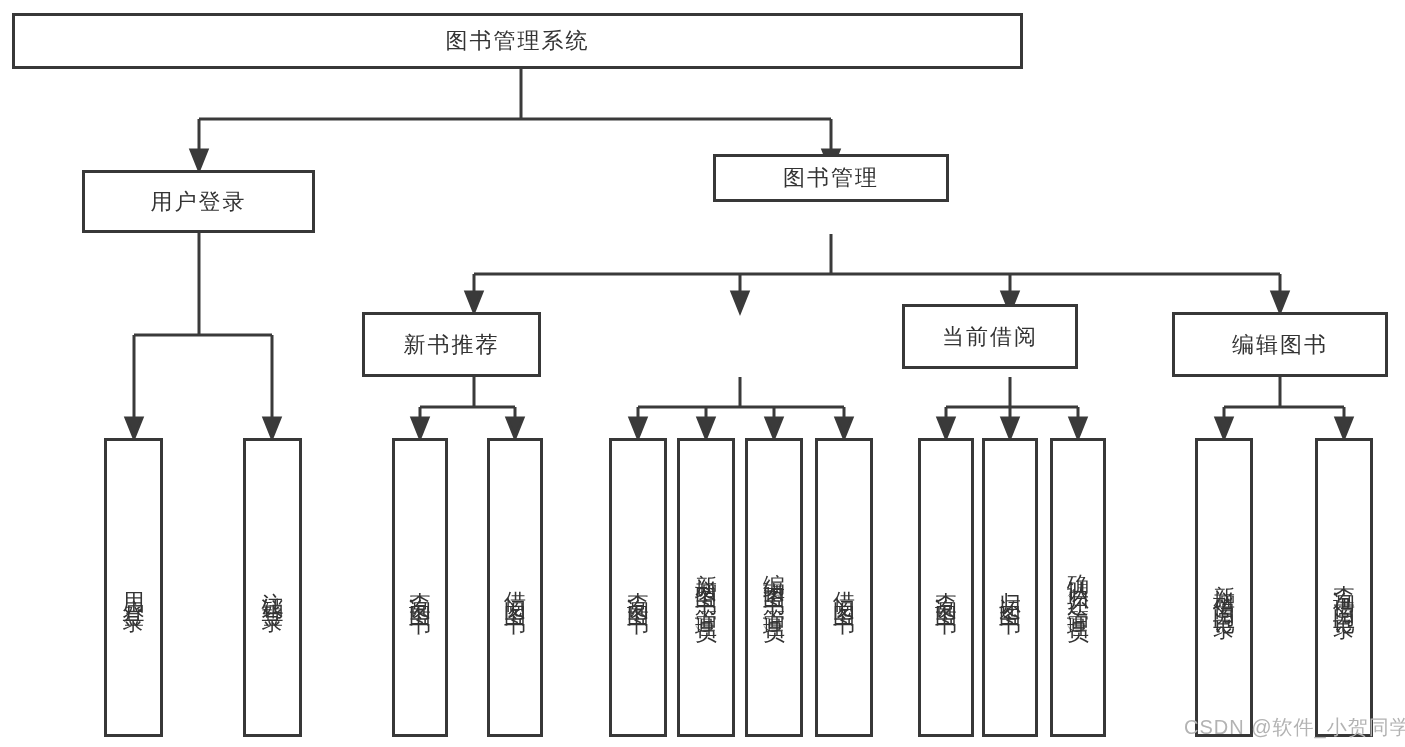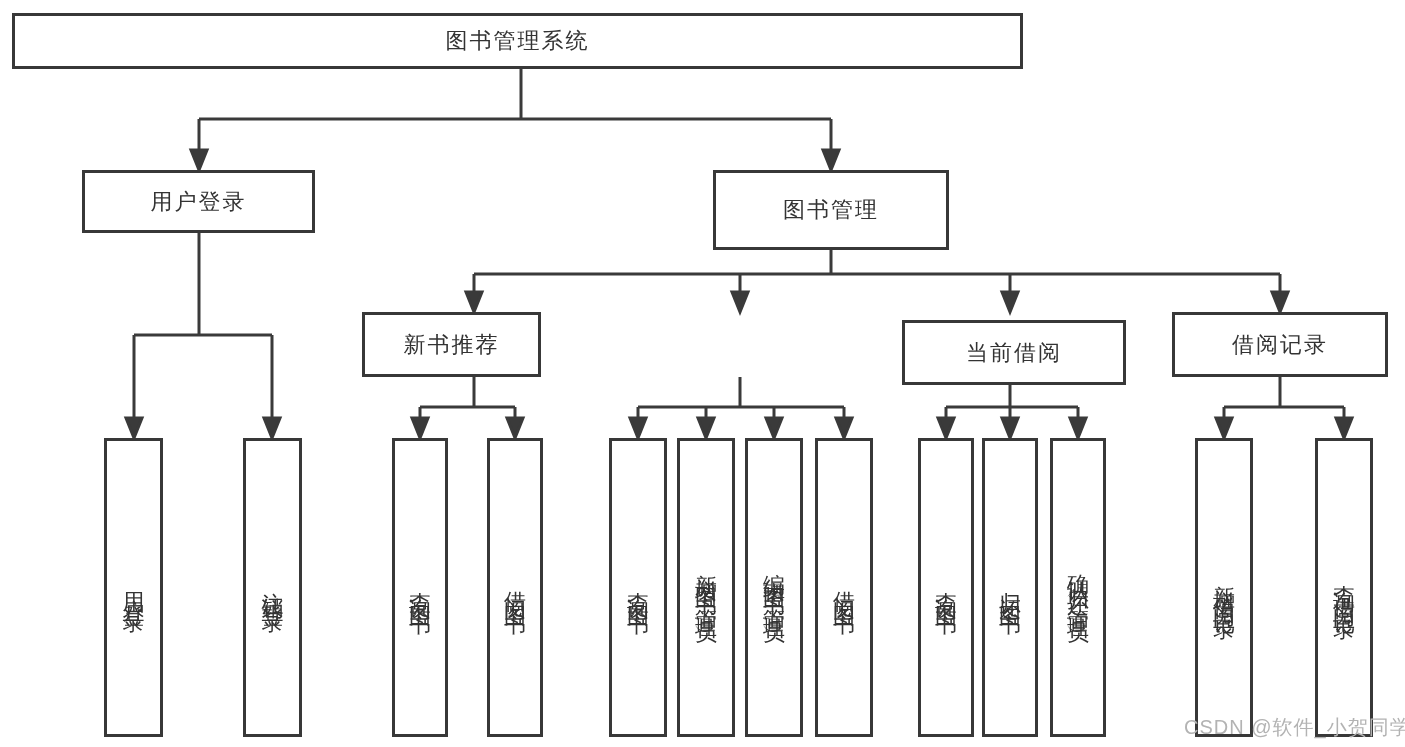--- a/index.html
+++ b/index.html
@@ -92,25 +92,25 @@
         <polygon points="1224,438 1216,418 1232,418"></polygon>
         <polygon points="1344,438 1336,418 1352,418"></polygon>
       </g>
 
     </g>
   </svg>
 
   <div class="node h" style="left:12px;top:13px;width:1011px;height:56px">图书管理系统</div>
 
   <div class="node h" style="left:82px;top:170px;width:233px;height:63px">用户登录</div>
-  <div class="node h" style="left:713px;top:170px;width:236px;height:80px">图书管理</div>
+  <div class="node h" style="left:713px;top:154px;width:236px;height:48px">图书管理</div>
 
   <div class="node h" style="left:362px;top:312px;width:179px;height:65px">新书推荐</div>
-  <div class="node h" style="left:902px;top:320px;width:224px;height:65px">当前借阅</div>
-  <div class="node h" style="left:1172px;top:312px;width:216px;height:65px">借阅记录</div>
+  <div class="node h" style="left:902px;top:304px;width:176px;height:65px">当前借阅</div>
+  <div class="node h" style="left:1172px;top:312px;width:216px;height:65px">编辑图书</div>
 
   <div class="node v" style="left:104px;top:438px;width:59px;height:299px">
     <span class="vtext">用户登录</span>
   </div>
   <div class="node v" style="left:243px;top:438px;width:59px;height:299px">
     <span class="vtext">注销登录</span>
   </div>
 
   <div class="node v" style="left:392px;top:438px;width:56px;height:299px">
     <span class="vtext">查询图书</span>

